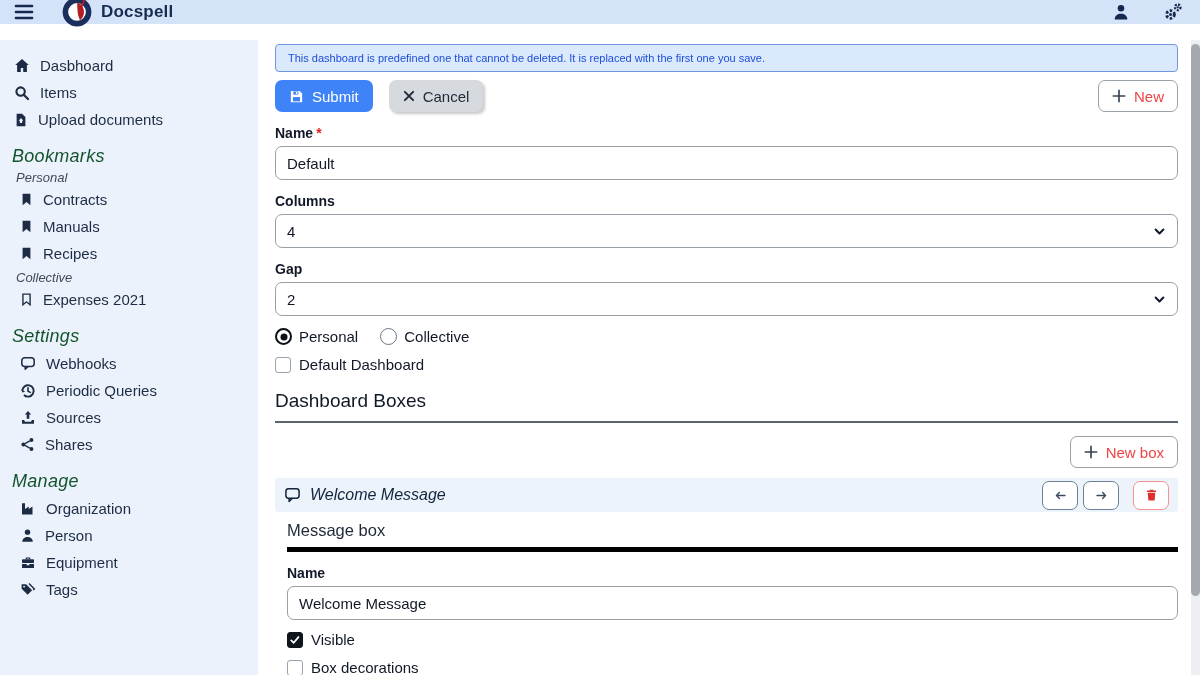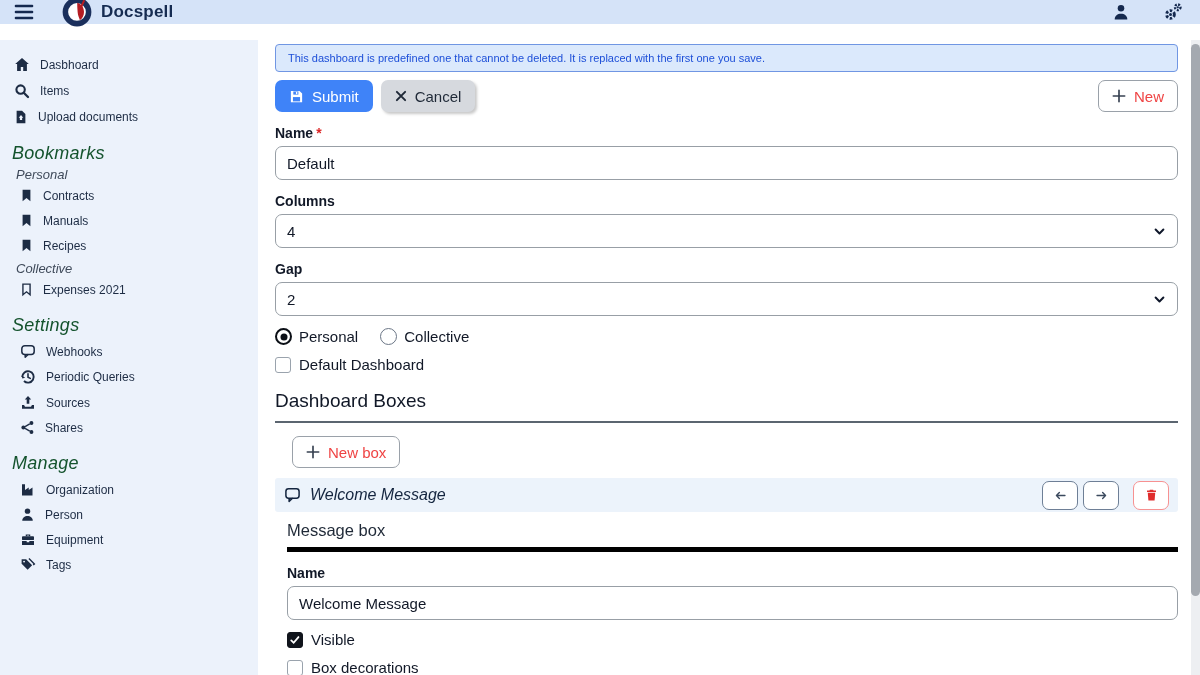--- a/index.html
+++ b/index.html
@@ -13,34 +13,34 @@
     color:#15294f; cursor:pointer; }
   .logo { margin-left:14px; display:flex; align-items:center; gap:9px; }
   .logo-title { font-size:17px; font-weight:700; color:#162c52; letter-spacing:.2px; }
   .topbar-right { margin-left:auto; display:flex; align-items:center; gap:26px; color:#15294f; }
   .top-icon { width:26px; height:26px; display:flex; align-items:center; justify-content:center; cursor:pointer; }
 
   
   .sidebar { position:fixed; top:40px; left:0; bottom:0; width:258px; background:#ecf2fb;
     padding:12px 6px 0 12px; overflow:hidden; }
   .side-item { display:flex; align-items:center; gap:10px; padding:5px 4px 5px 2px;
-    font-size:12px; color:#1d2c44; cursor:pointer; white-space:nowrap; }
+    font-size:15px; color:#1d2c44; cursor:pointer; white-space:nowrap; }
   .side-item .ic { flex:0 0 auto; color:#1d2c44; }
   .side-heading { font-style:italic; font-size:18px; color:#14532d; margin:13px 0 3px 0; letter-spacing:.3px; }
   .side-sub { font-style:italic; font-size:13px; color:#3f4a5a; margin:3px 0 1px 4px; }
   .indent { padding-left:8px; }
 
   
   .main { position:fixed; top:40px; left:258px; right:9px; bottom:0; background:#fff;
     padding:4px 13px 0 17px; overflow:hidden; }
 
   .notice { border:1px solid #7096e3; background:#dbe9fc; color:#1d4fd8; border-radius:4px;
     padding:7px 12px; font-size:11px; }
 
-  .btn-row { display:flex; align-items:center; gap:8px; margin-top:8px; }
+  .btn-row { display:flex; align-items:center; gap:16px; margin-top:8px; }
   .btn { display:inline-flex; align-items:center; gap:8px; font-size:15px; border-radius:7px;
     padding:6px 13px; height:32px; cursor:pointer; border:1px solid transparent; }
   .btn-primary { background:#3f83f8; color:#fff; }
   .btn-secondary { background:#d6d9de; color:#1f2937; box-shadow:2px 2px 3px rgba(0,0,0,.22); }
   .btn-outline { background:#fff; border:1px solid #9aa1a9; color:#ef4444; }
   .push-right { margin-left:auto; }
 
   .field-label { font-weight:700; font-size:14px; color:#111827; margin:13px 0 5px; }
   .req { color:#dc2626; margin-left:3px; }
   .tinput { width:100%; height:34px; border:1px solid #989fa6; border-radius:7px; padding:0 11px;
@@ -57,21 +57,21 @@
     width:7px; height:7px; border-radius:50%; background:#0b0f16; }
   .cb-row { display:flex; align-items:center; gap:8px; margin-top:11px; font-size:15px; cursor:pointer; }
   .cbox { width:16px; height:16px; border:1px solid #9aa3ad; border-radius:3px; background:#fff;
     display:flex; align-items:center; justify-content:center; color:#fff; }
   .cbox.on { background:#10141c; border-color:#10141c; }
   .cbox svg { display:none; }
   .cbox.on svg { display:block; }
 
   .section-h { font-size:19px; font-weight:500; color:#111827; margin-top:17px; padding-bottom:9px;
     border-bottom:2px solid #5b6570; }
-  .newbox-row { display:flex; margin:13px 17px 10px; }
+  .newbox-row { display:flex; justify-content:flex-end; margin:13px 0 10px; }
 
   .wbox-header { background:#ecf3fb; border-radius:3px; display:flex; align-items:center;
     padding:5px 9px; gap:9px; height:34px; }
   .wbox-title { font-style:italic; font-size:16px; color:#14253f; }
   .wbox-ctrls { margin-left:auto; display:flex; align-items:center; gap:5px; }
   .ctrl-btn { width:36px; height:29px; background:#fff; border:1px solid #6e7f96; border-radius:7px;
     display:flex; align-items:center; justify-content:center; color:#3b4a5e; cursor:pointer; }
   .ctrl-btn.danger { border-color:#f79191; color:#e02d2d; margin-left:9px; }
   .wbox-body { padding:9px 0 0 12px; }
   .box-sec-title { font-size:16.5px; color:#1f2937; padding-bottom:7px; border-bottom:5px solid #000000; }

